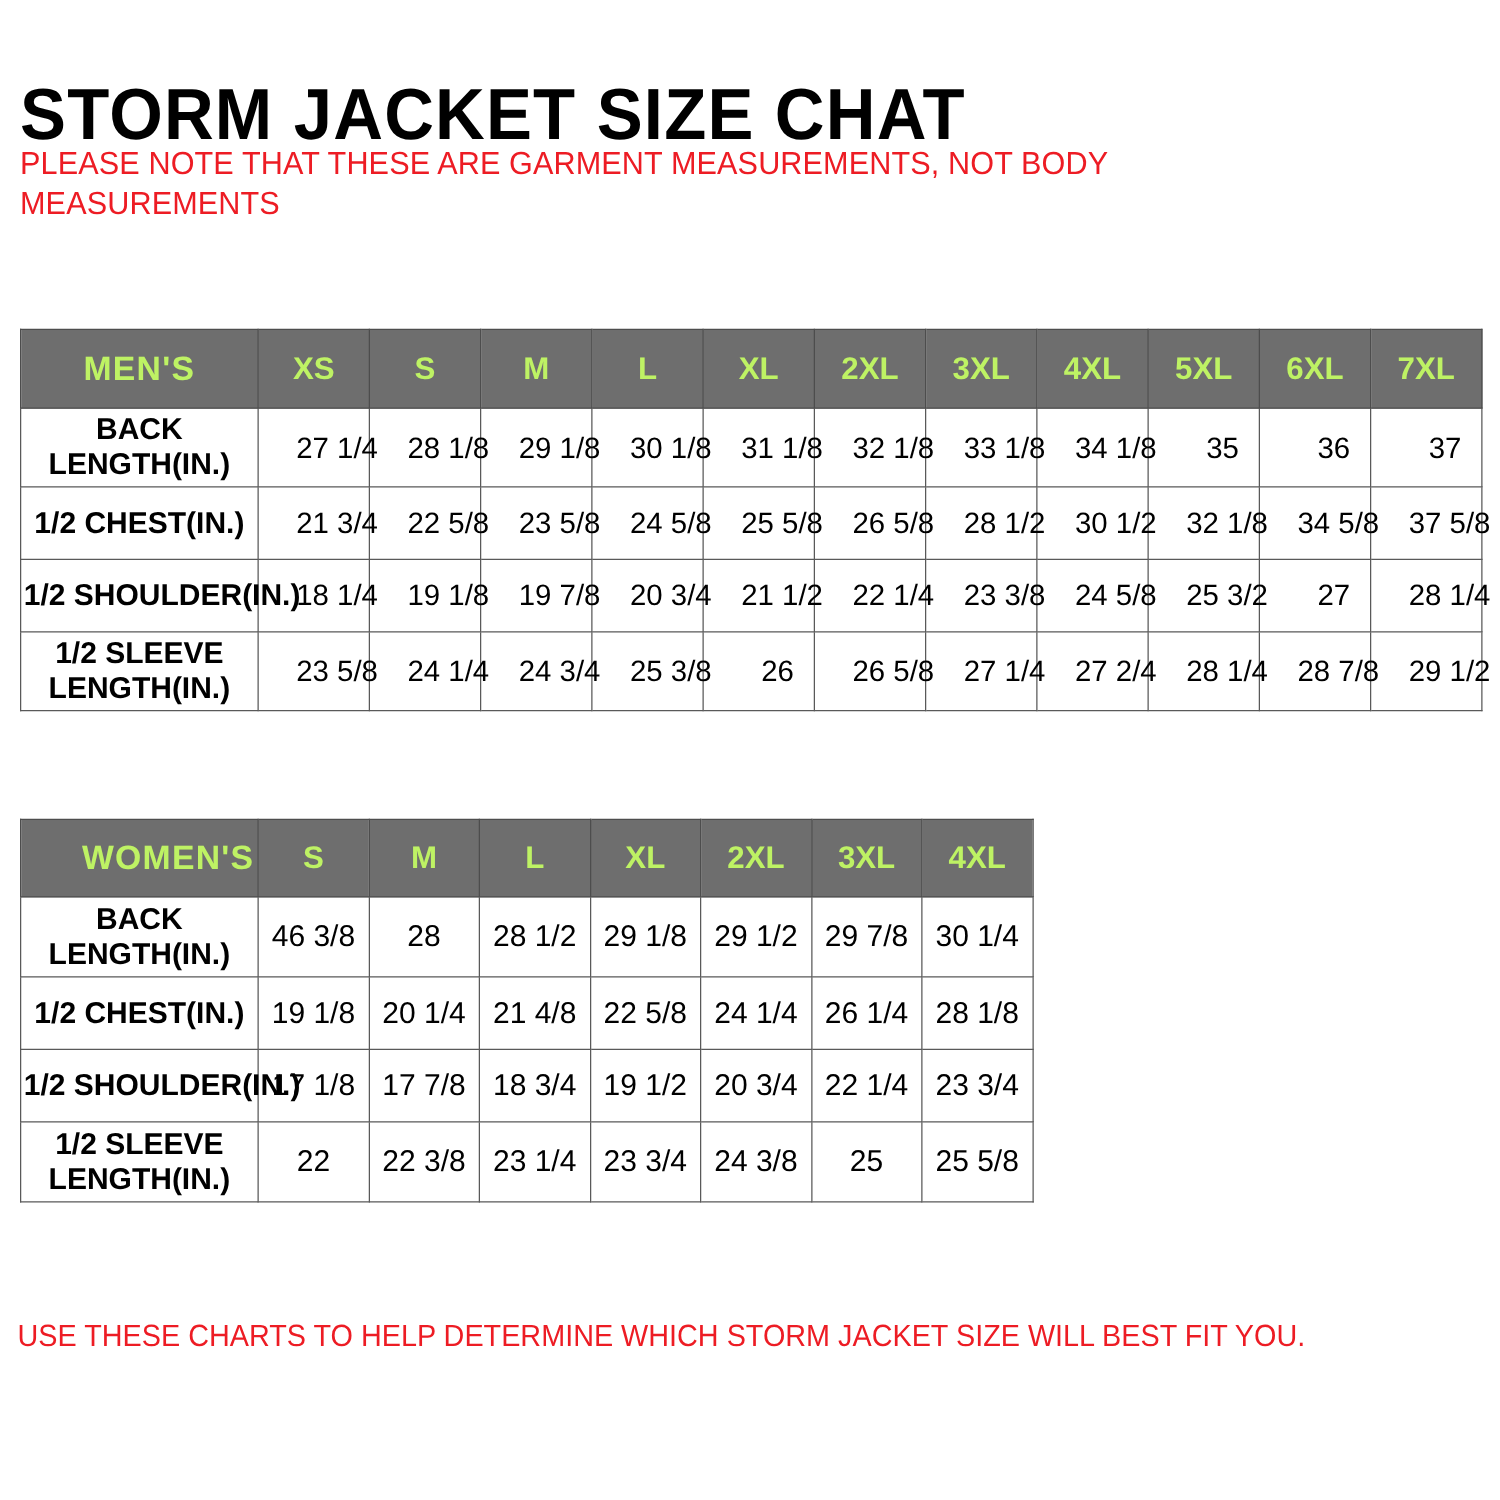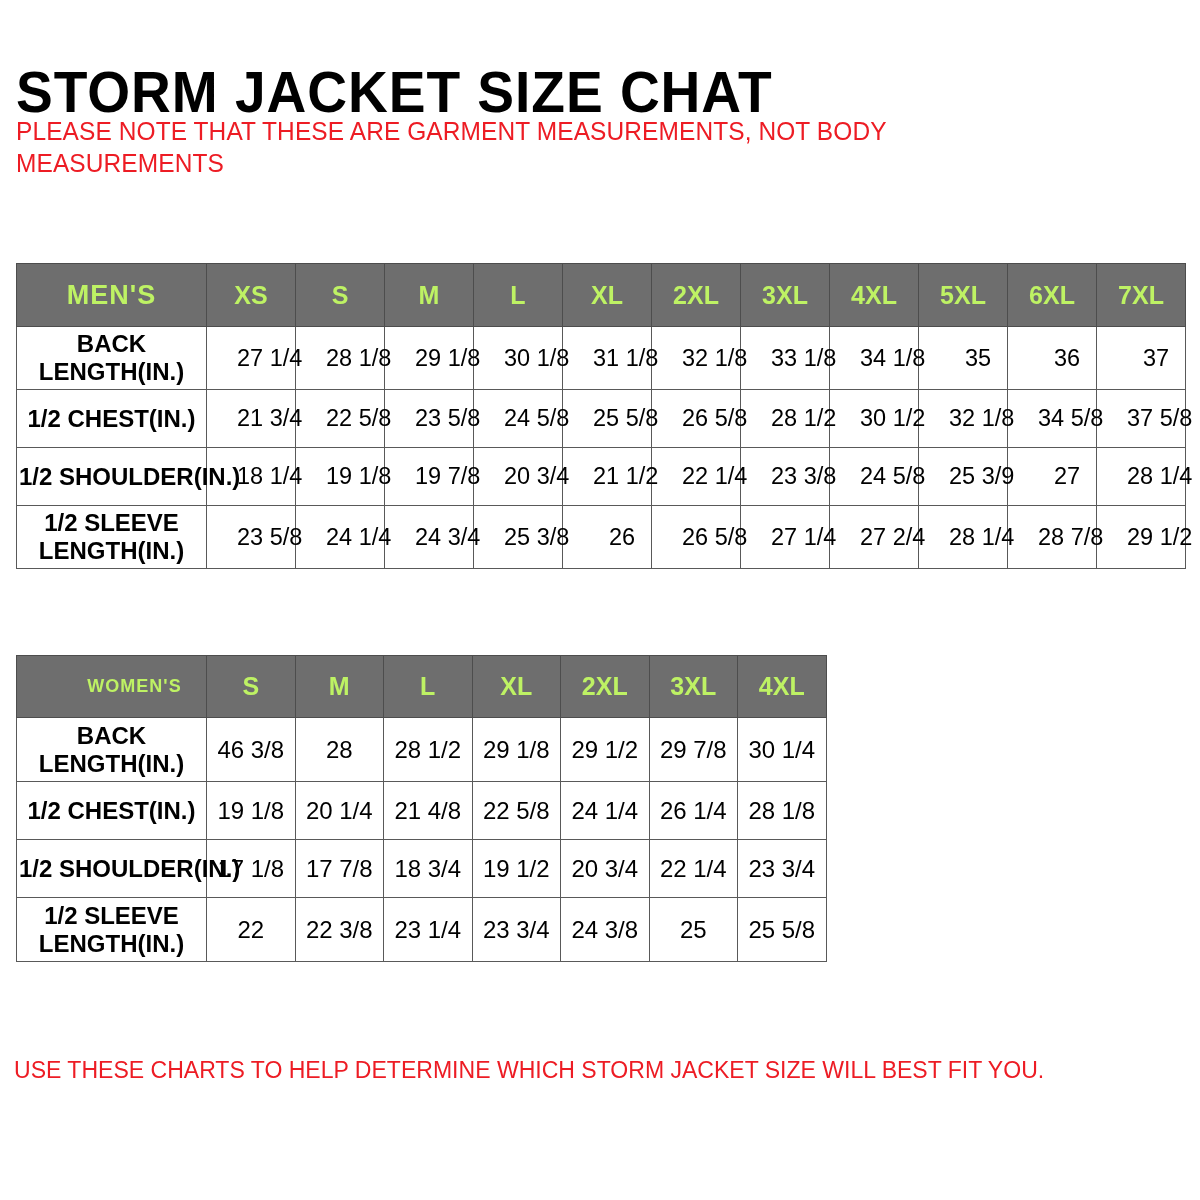--- a/index.html
+++ b/index.html
@@ -129,21 +129,21 @@
   #womens-table {
     left: 16px;
     top: 655px;
     width: 810px;
   }
   #womens-table thead th {
     height: 61px;
     font-size: 25px;
   }
   #womens-table thead th.corner {
-    font-size: 18px;
+    font-size: 27px;
     letter-spacing: 1px;
     padding-left: 46px;
   }
   #womens-table tbody td {
     height: 57px;
     font-size: 24px;
   }
   #womens-table tbody td.rowhead {
     font-weight: bold;
     font-size: 24px;
@@ -235,21 +235,21 @@
         <tr>
           <td class="rowhead nowrap">1/2 SHOULDER(IN.)</td>
           <td class="nowrap">18 1/4</td>
           <td class="nowrap">19 1/8</td>
           <td class="nowrap">19 7/8</td>
           <td class="nowrap">20 3/4</td>
           <td class="nowrap">21 1/2</td>
           <td class="nowrap">22 1/4</td>
           <td class="nowrap">23 3/8</td>
           <td class="nowrap">24 5/8</td>
-          <td class="nowrap">25 3/9</td>
+          <td class="nowrap">25 3/2</td>
           <td class="nowrap">27</td>
           <td class="nowrap">28 1/4</td>
         </tr>
         <tr>
           <td class="rowhead">
             <span class="l1">1/2 SLEEVE</span>
             <span class="l2">LENGTH(IN.)</span>
           </td>
           <td class="nowrap">23 5/8</td>
           <td class="nowrap">24 1/4</td>

